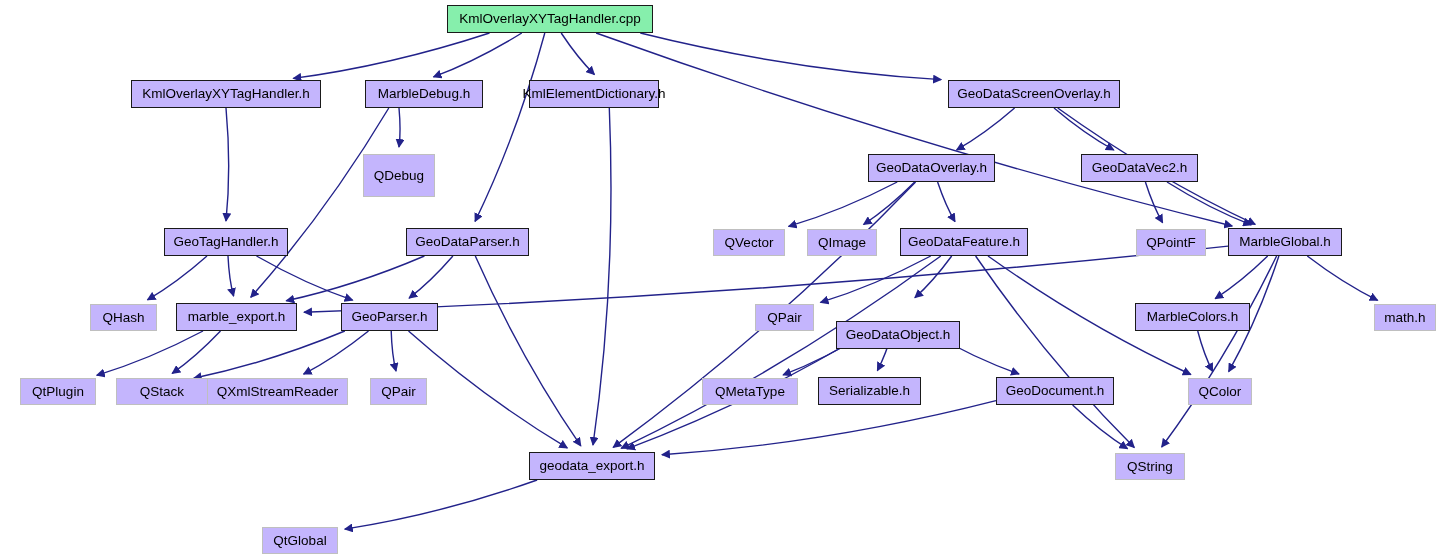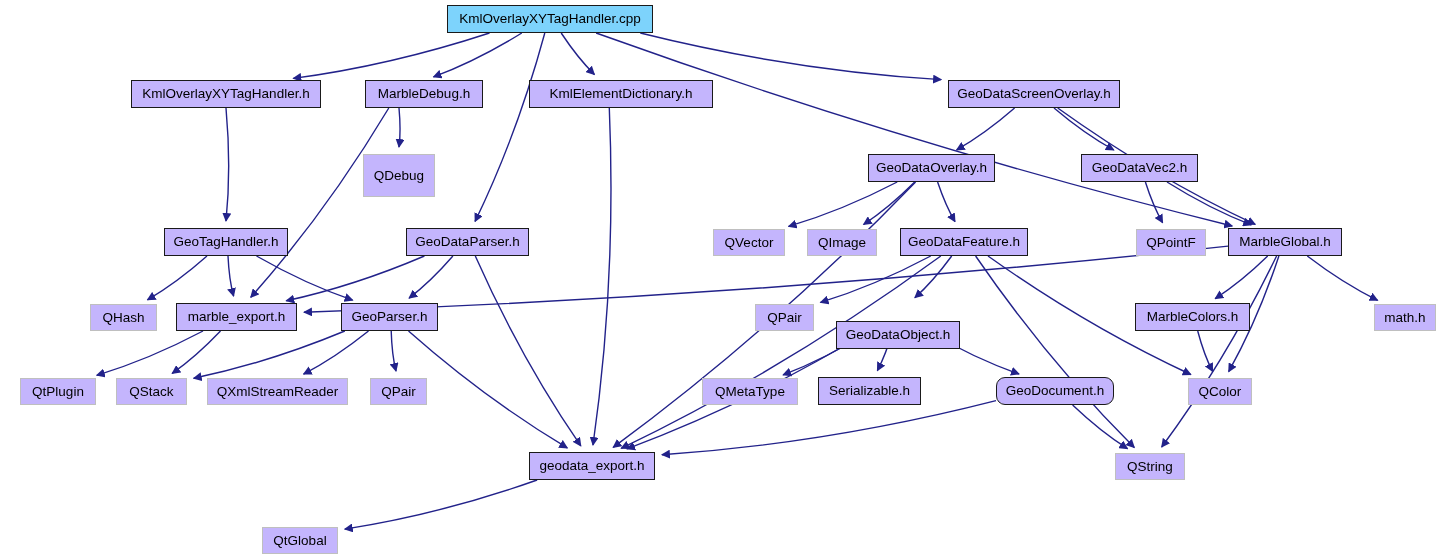--- a/index.html
+++ b/index.html
@@ -3,21 +3,21 @@
 <meta charset="utf-8">
 <style>
   html,body{margin:0;padding:0;background:#ffffff;}
   body{font-family:"Liberation Sans",sans-serif;}
   #canvas{position:relative;width:1442px;height:560px;background:#ffffff;overflow:hidden;}
   svg#edges{position:absolute;left:0;top:0;width:1442px;height:560px;}
   .node{position:absolute;box-sizing:border-box;display:flex;align-items:center;justify-content:center;
         background:#c4b5fd;white-space:nowrap;font-size:13.5px;color:#000000;line-height:1;}
   .node.proj{border:1.6px solid #1a1a1a;}
   .node.sys{border:1.2px solid #bfbfbf;}
-  .node.root{border:1.6px solid #1a1a1a;background:#7dd3fc;}
+  .node.root{border:1.6px solid #1a1a1a;background:#86efac;}
   .node span{pointer-events:none;}
 </style>
 </head>
 <body>
 
 <div id="canvas">
   <svg id="edges" viewBox="0 0 1442 560">
     <defs>
       <marker id="arrow" markerWidth="9" markerHeight="9" refX="8" refY="4.5" orient="auto" markerUnits="userSpaceOnUse">
         <path d="M0,0 L9,4.5 L0,9 z" fill="#22228a"></path>
@@ -78,21 +78,21 @@
   <div id="node-layer">
       <div class="node root" style="left: 447px; top: 5px; width: 206px; height: 28px;">
         <span>KmlOverlayXYTagHandler.cpp</span>
       </div>
       <div class="node proj" style="left: 131px; top: 80px; width: 190px; height: 28px;">
         <span>KmlOverlayXYTagHandler.h</span>
       </div>
       <div class="node proj" style="left: 340px; top: 80px; width: 118px; height: 28px; margin-left: 25px;">
         <span>MarbleDebug.h</span>
       </div>
-      <div class="node proj" style="left: 529px; top: 80px; width: 184px; height: 28px;">
+      <div class="node proj" style="left: 529px; top: 80px; width: 130px; height: 28px;">
         <span>KmlElementDictionary.h</span>
       </div>
       <div class="node proj" style="left: 948px; top: 80px; width: 172px; height: 28px;">
         <span>GeoDataScreenOverlay.h</span>
       </div>
       <div class="node sys" style="left: 363px; top: 154px; width: 72px; height: 43px;">
         <span>QDebug</span>
       </div>
       <div class="node proj" style="left: 868px; top: 154px; width: 127px; height: 28px;">
         <span>GeoDataOverlay.h</span>
@@ -138,36 +138,36 @@
       </div>
       <div class="node proj" style="left: 1135px; top: 303px; width: 115px; height: 28px;">
         <span>MarbleColors.h</span>
       </div>
       <div class="node sys" style="left: 1374px; top: 304px; width: 62px; height: 27px;">
         <span>math.h</span>
       </div>
       <div class="node sys" style="left: 20px; top: 378px; width: 76px; height: 27px;">
         <span>QtPlugin</span>
       </div>
-      <div class="node sys" style="left: 116px; top: 378px; width: 71px; height: 27px;">
+      <div class="node sys" style="left: 116px; top: 378px; width: 92px; height: 27px;">
         <span>QStack</span>
       </div>
       <div class="node sys" style="left: 207px; top: 378px; width: 141px; height: 27px;">
         <span>QXmlStreamReader</span>
       </div>
       <div class="node sys" style="left: 370px; top: 378px; width: 57px; height: 27px;">
         <span>QPair</span>
       </div>
       <div class="node sys" style="left: 702px; top: 378px; width: 96px; height: 27px;">
         <span>QMetaType</span>
       </div>
       <div class="node proj" style="left: 818px; top: 377px; width: 103px; height: 28px;">
         <span>Serializable.h</span>
       </div>
-      <div class="node proj" style="left: 996px; top: 377px; width: 118px; height: 28px; border-radius: 9px;">
+      <div class="node proj" style="left: 996px; top: 377px; width: 118px; height: 28px;">
         <span>GeoDocument.h</span>
       </div>
       <div class="node sys" style="left: 1188px; top: 378px; width: 64px; height: 27px;">
         <span>QColor</span>
       </div>
       <div class="node proj" style="left: 529px; top: 452px; width: 126px; height: 28px;">
         <span>geodata_export.h</span>
       </div>
       <div class="node sys" style="left: 1115px; top: 453px; width: 70px; height: 27px;">
         <span>QString</span>

